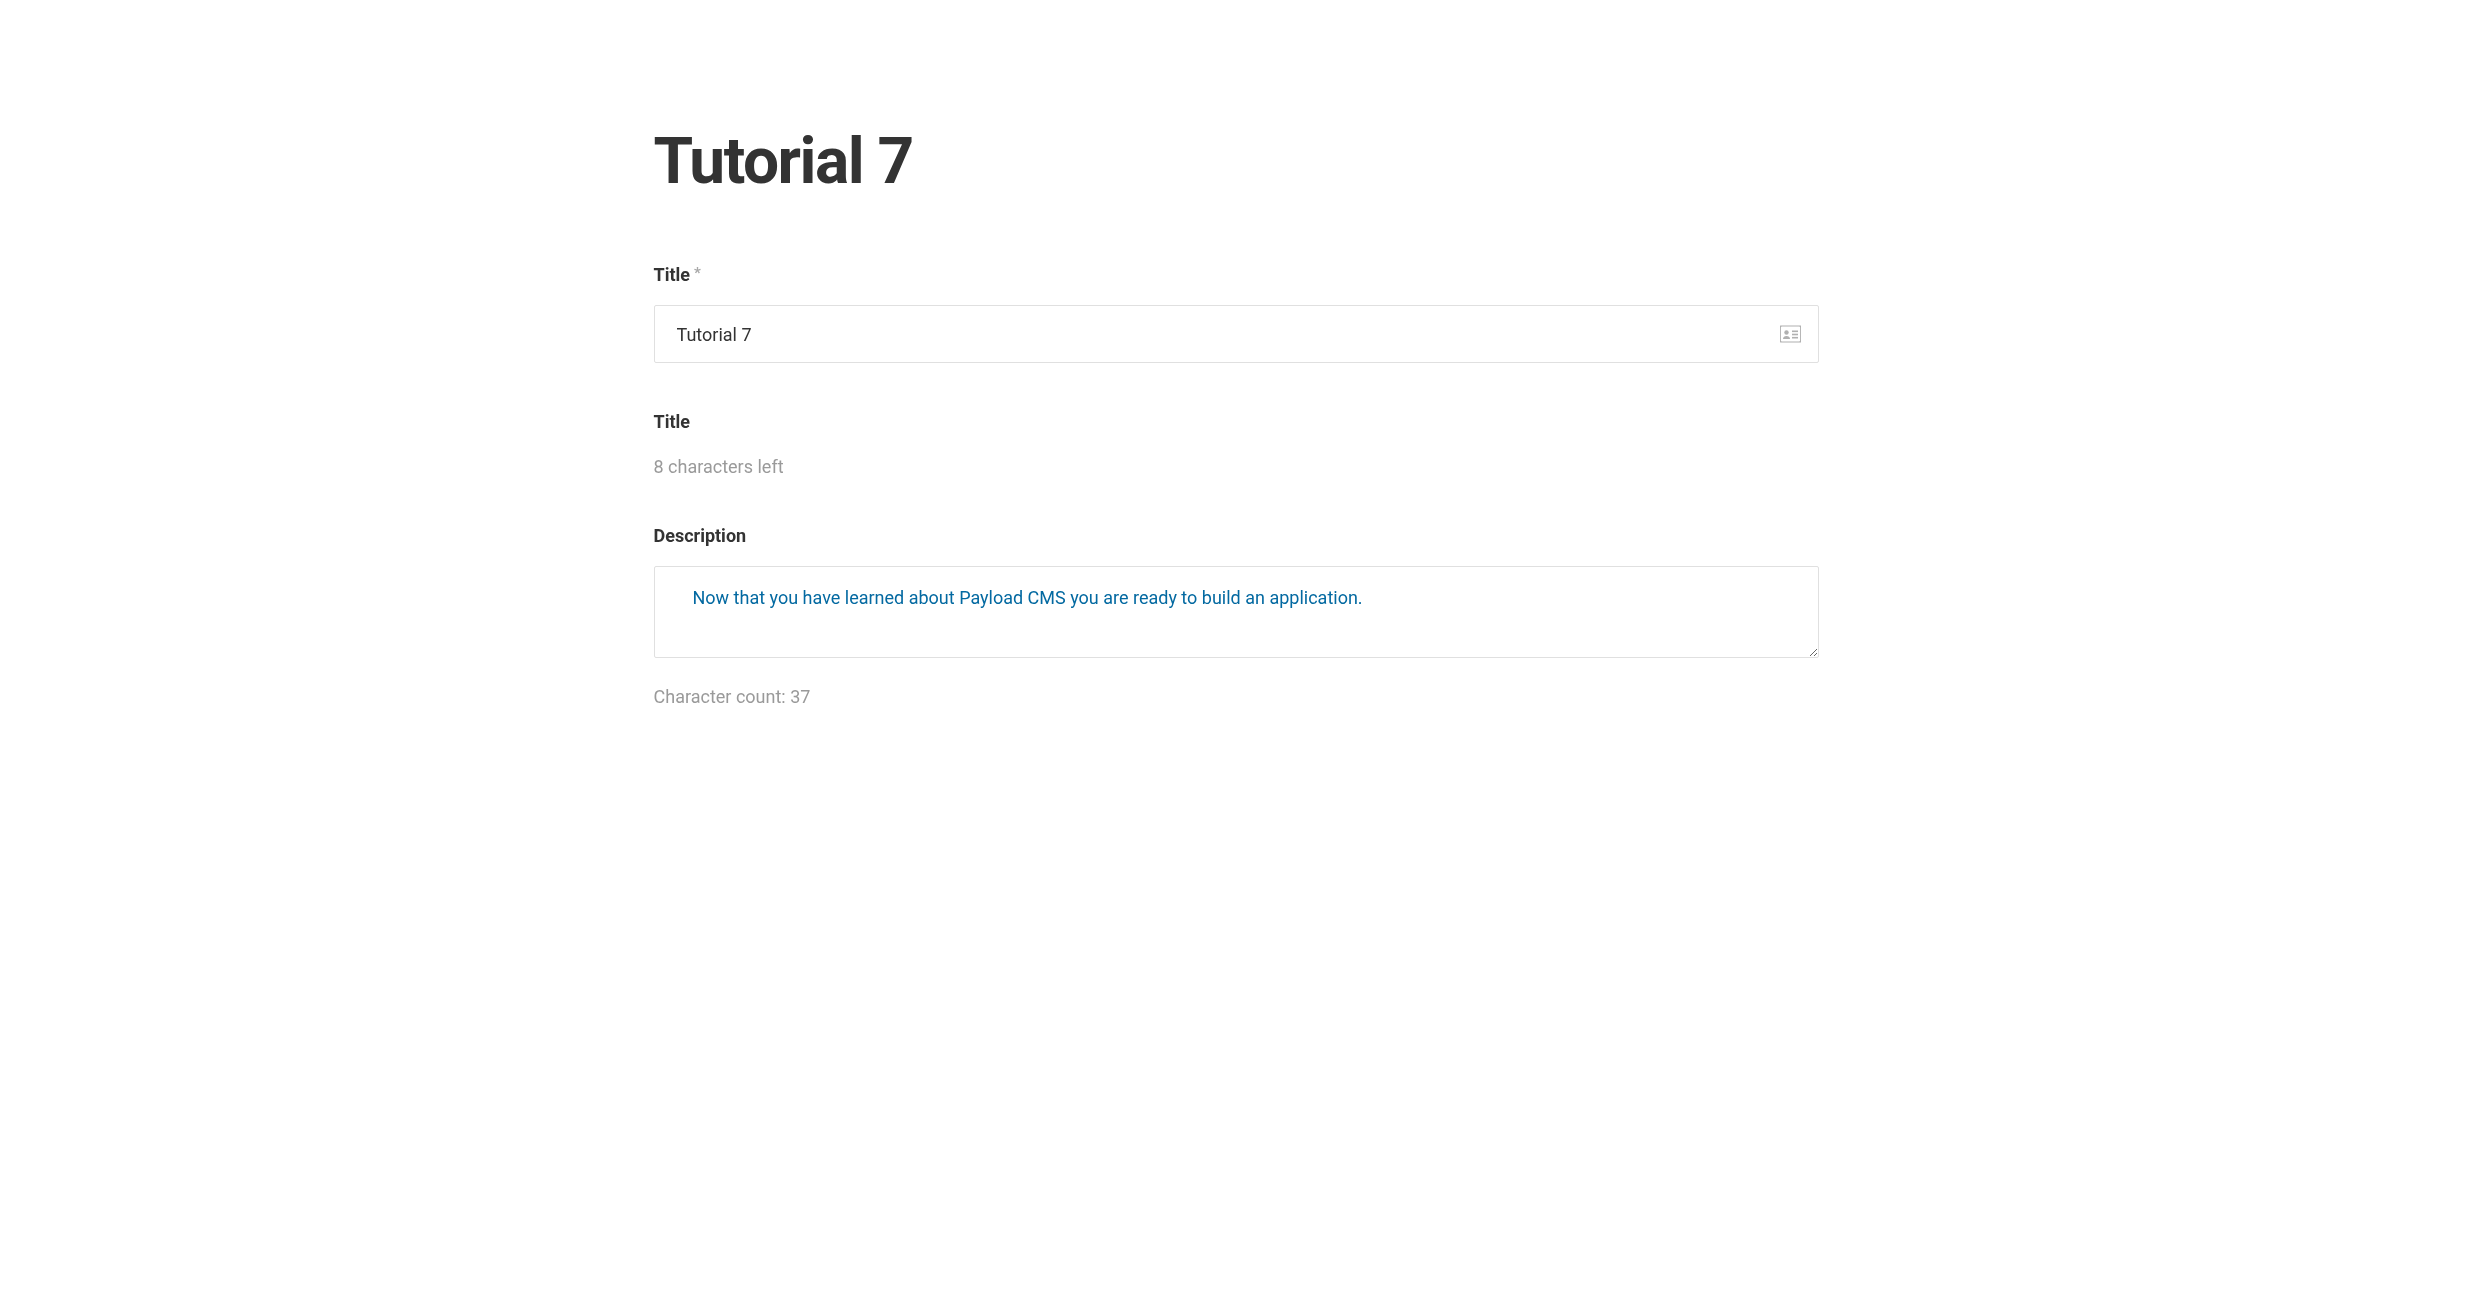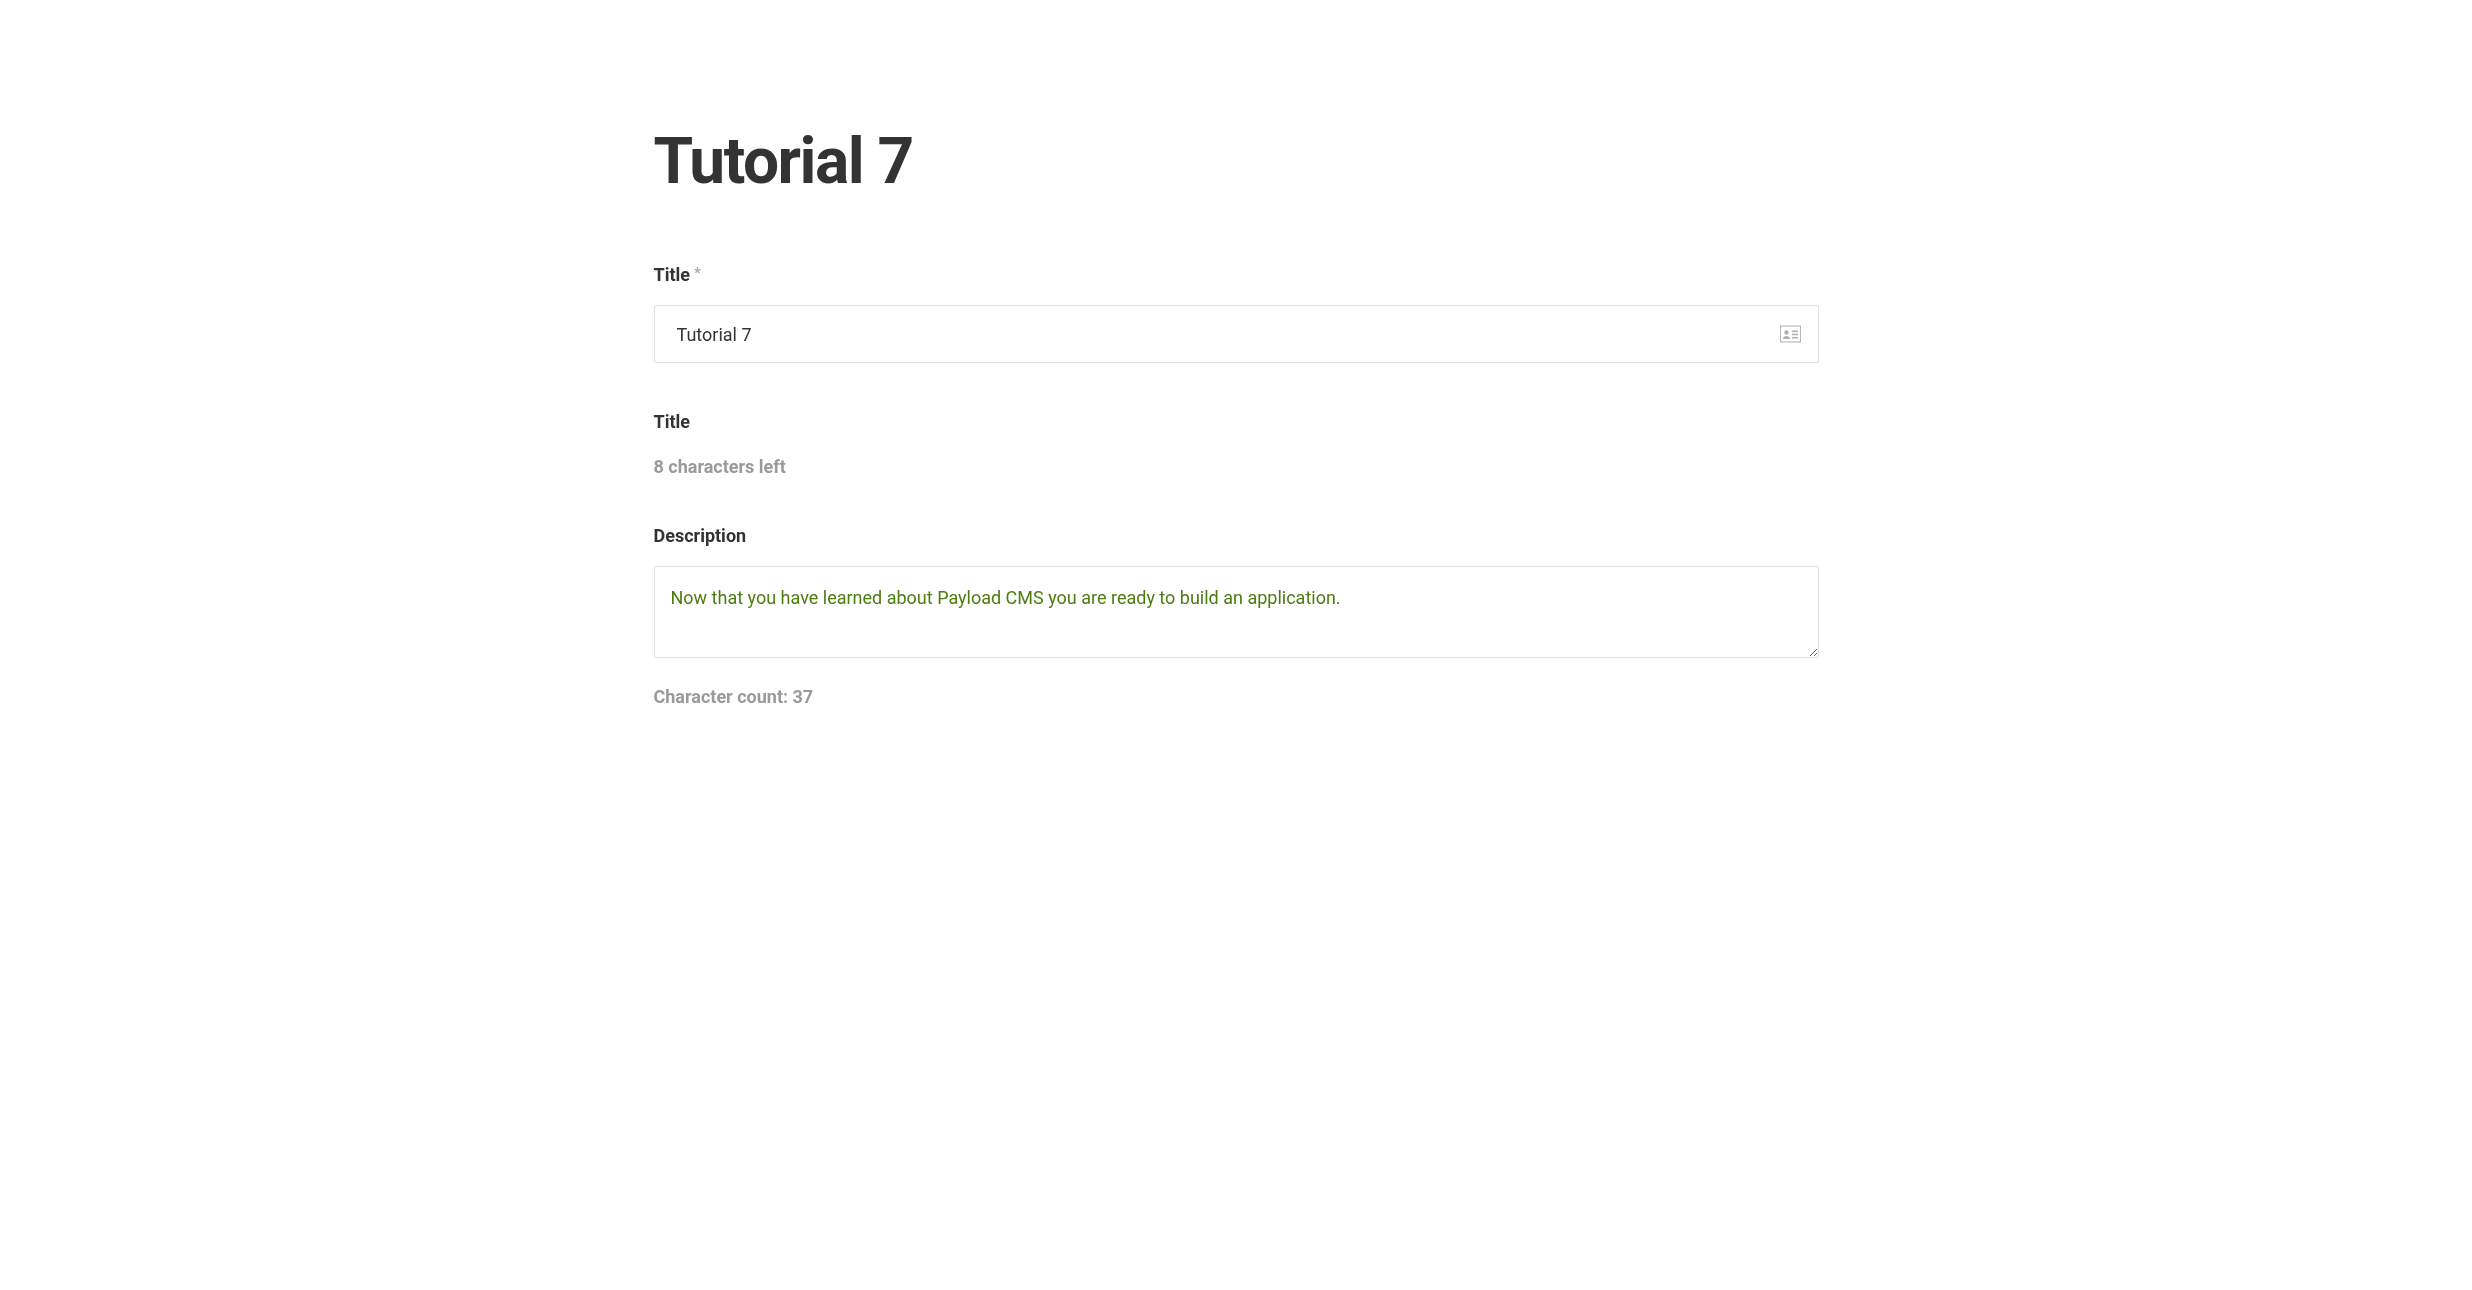--- a/index.html
+++ b/index.html
@@ -63,36 +63,36 @@
       top: 50%;
       transform: translateY(-50%);
       width: 21px;
       height: 17px;
       color: #b0b0b0;
       pointer-events: none;
     }
     .textarea-input {
       width: 100%;
       height: 92px;
-      padding: 18px 16px;
+      padding: 18px 38px;
       font-size: 18px;
-      color: #4d7c0f;
+      color: #0369a1;
       background: #ffffff;
       border: 1px solid #e0e0e0;
       border-radius: 2px;
       outline: none;
       font-family: inherit;
       resize: both;
       line-height: 1.4;
     }
     .helper-text {
       font-size: 18px;
       color: #9a9a9a;
       margin-top: 24px;
-      font-weight: 700;
+      font-weight: 400;
     }
   </style>
 </head>
 <body>
 
 <div class="container">
 
   <h1 class="page-title">Tutorial 7</h1>
 
   <div class="field-group">

